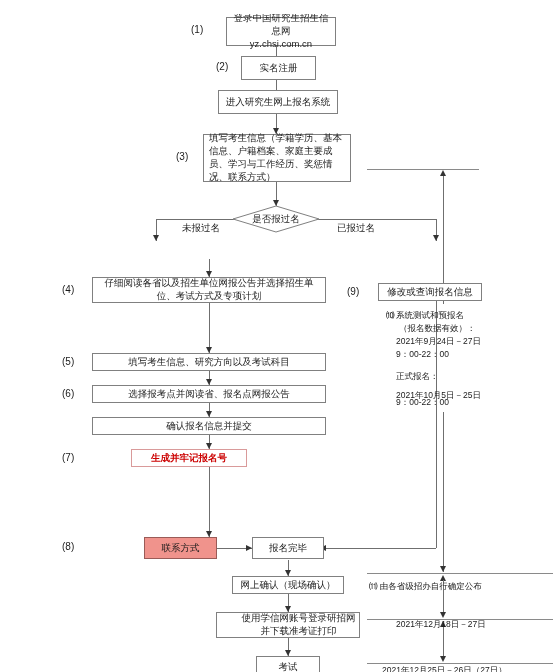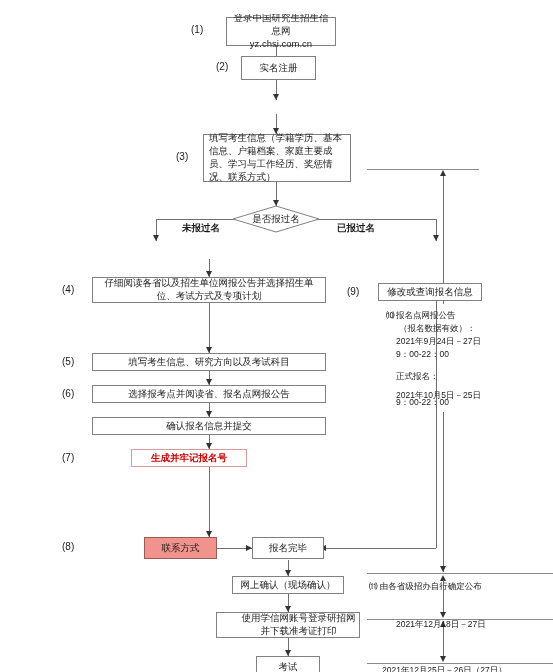--- a/index.html
+++ b/index.html
@@ -110,21 +110,20 @@
     position: absolute;
     font-size: 10px;
     color: #1a1a1a;
     white-space: nowrap;
   }
   .edge-label {
     position: absolute;
     font-size: 9.5px;
     color: #1a1a1a;
     white-space: nowrap;
-    font-weight: bold;
   }
   .note-sm {
     position: absolute;
     font-size: 8.5px;
     color: #1a1a1a;
     line-height: 1.5;
     white-space: nowrap;
   }
 </style>
 </head>
@@ -203,20 +202,21 @@
   <div class="arrow-up" style="left:439.5px; top:607px;"></div>
   <div class="vline" style="left:443px; top:612px; height:32px;"></div>
   <div class="arrow-down" style="left:439.5px; top:642px;"></div>
   <div class="rule" style="left:367px; top:649px; width:186px;"></div>
 
   <div class="box" style="left:226px; top:3px; width:110px; height:29px;">登录中国研究生招生信息网
 yz.chsi.com.cn</div>
 
   <div class="box" style="left:241px; top:42px; width:75px; height:24px;">实名注册</div>
 
+  <div class="box" style="left:218px; top:76px; width:120px; height:24px;">进入研究生网上报名系统</div>
 
   <div class="box" style="left:203px; top:120px; width:148px; height:48px; text-align:left; justify-content:flex-start; padding:2px 5px;">填写考生信息（学籍学历、基本信息、户籍档案、家庭主要成员、学习与工作经历、奖惩情况、联系方式）</div>
 
   <div class="diamond" style="left:232px; top:191px; width:88px; height:28px;">
     <svg class="dshape" viewBox="0 0 88 28" preserveAspectRatio="none">
       <polygon points="44,1 87,14 44,27 1,14" fill="#ffffff" stroke="#808080" stroke-width="1"></polygon>
     </svg>
     <div class="dlabel"></div>
   </div>
   <div class="dlabel" style="position:absolute; left:232px; top:191px; width:88px; height:28px; display:flex; align-items:center; justify-content:center; font-size:9.5px; color:#1a1a1a;">是否报过名</div>
@@ -251,21 +251,21 @@
   <div class="step-no" style="left:216px; top:47px;">(2)</div>
   <div class="step-no" style="left:176px; top:137px;">(3)</div>
   <div class="step-no" style="left:62px;  top:270px;">(4)</div>
   <div class="step-no" style="left:62px;  top:342px;">(5)</div>
   <div class="step-no" style="left:62px;  top:374px;">(6)</div>
   <div class="step-no" style="left:62px;  top:438px;">(7)</div>
   <div class="step-no" style="left:62px;  top:527px;">(8)</div>
   <div class="step-no" style="left:347px; top:272px;">(9)</div>
 
   <div class="note-sm" style="left:386px; top:295px;">⑽</div>
-  <div class="note-sm" style="left:396px; top:295px;">报名点网报公告</div>
+  <div class="note-sm" style="left:396px; top:295px;">系统测试和预报名</div>
   <div class="note-sm" style="left:399px; top:308px;">（报名数据有效）：</div>
   <div class="note-sm" style="left:396px; top:321px;">2021年9月24日－27日</div>
   <div class="note-sm" style="left:396px; top:334px;">9：00-22：00</div>
   <div class="note-sm" style="left:396px; top:356px;">正式报名：</div>
   <div class="note-sm" style="left:396px; top:375px;">2021年10月5日－25日</div>
   <div class="note-sm" style="left:396px; top:382px;">9：00-22：00</div>
 
   <div class="note-sm" style="left:369px; top:566px;">⑾ 由各省级招办自行确定公布</div>
 
   <div class="note-sm" style="left:396px; top:604px;">2021年12月18日－27日</div>

